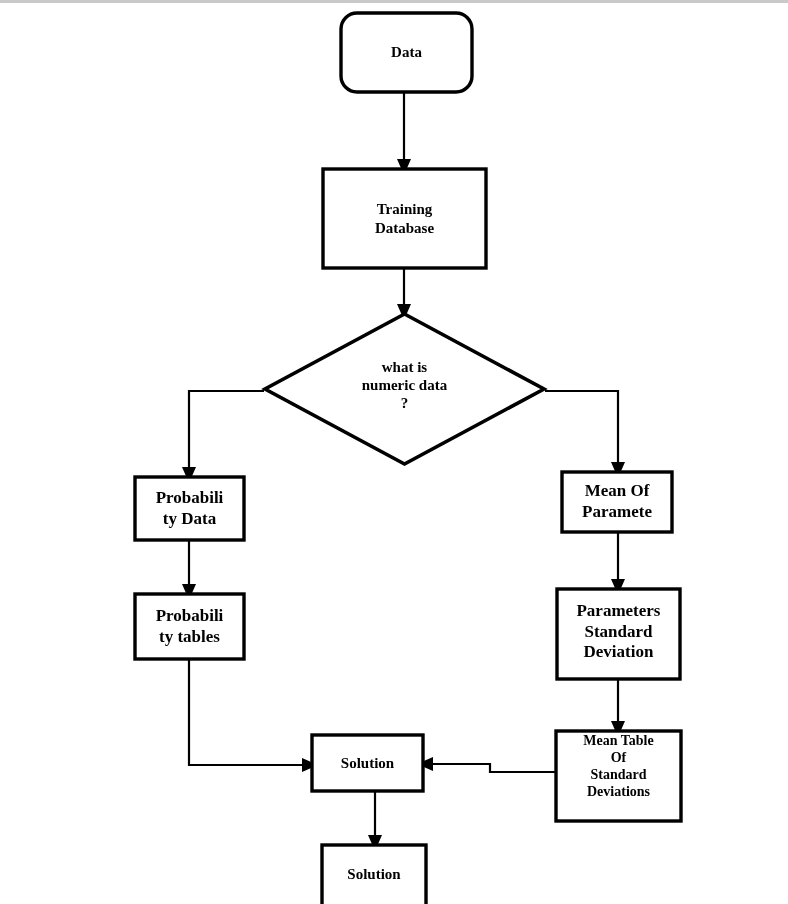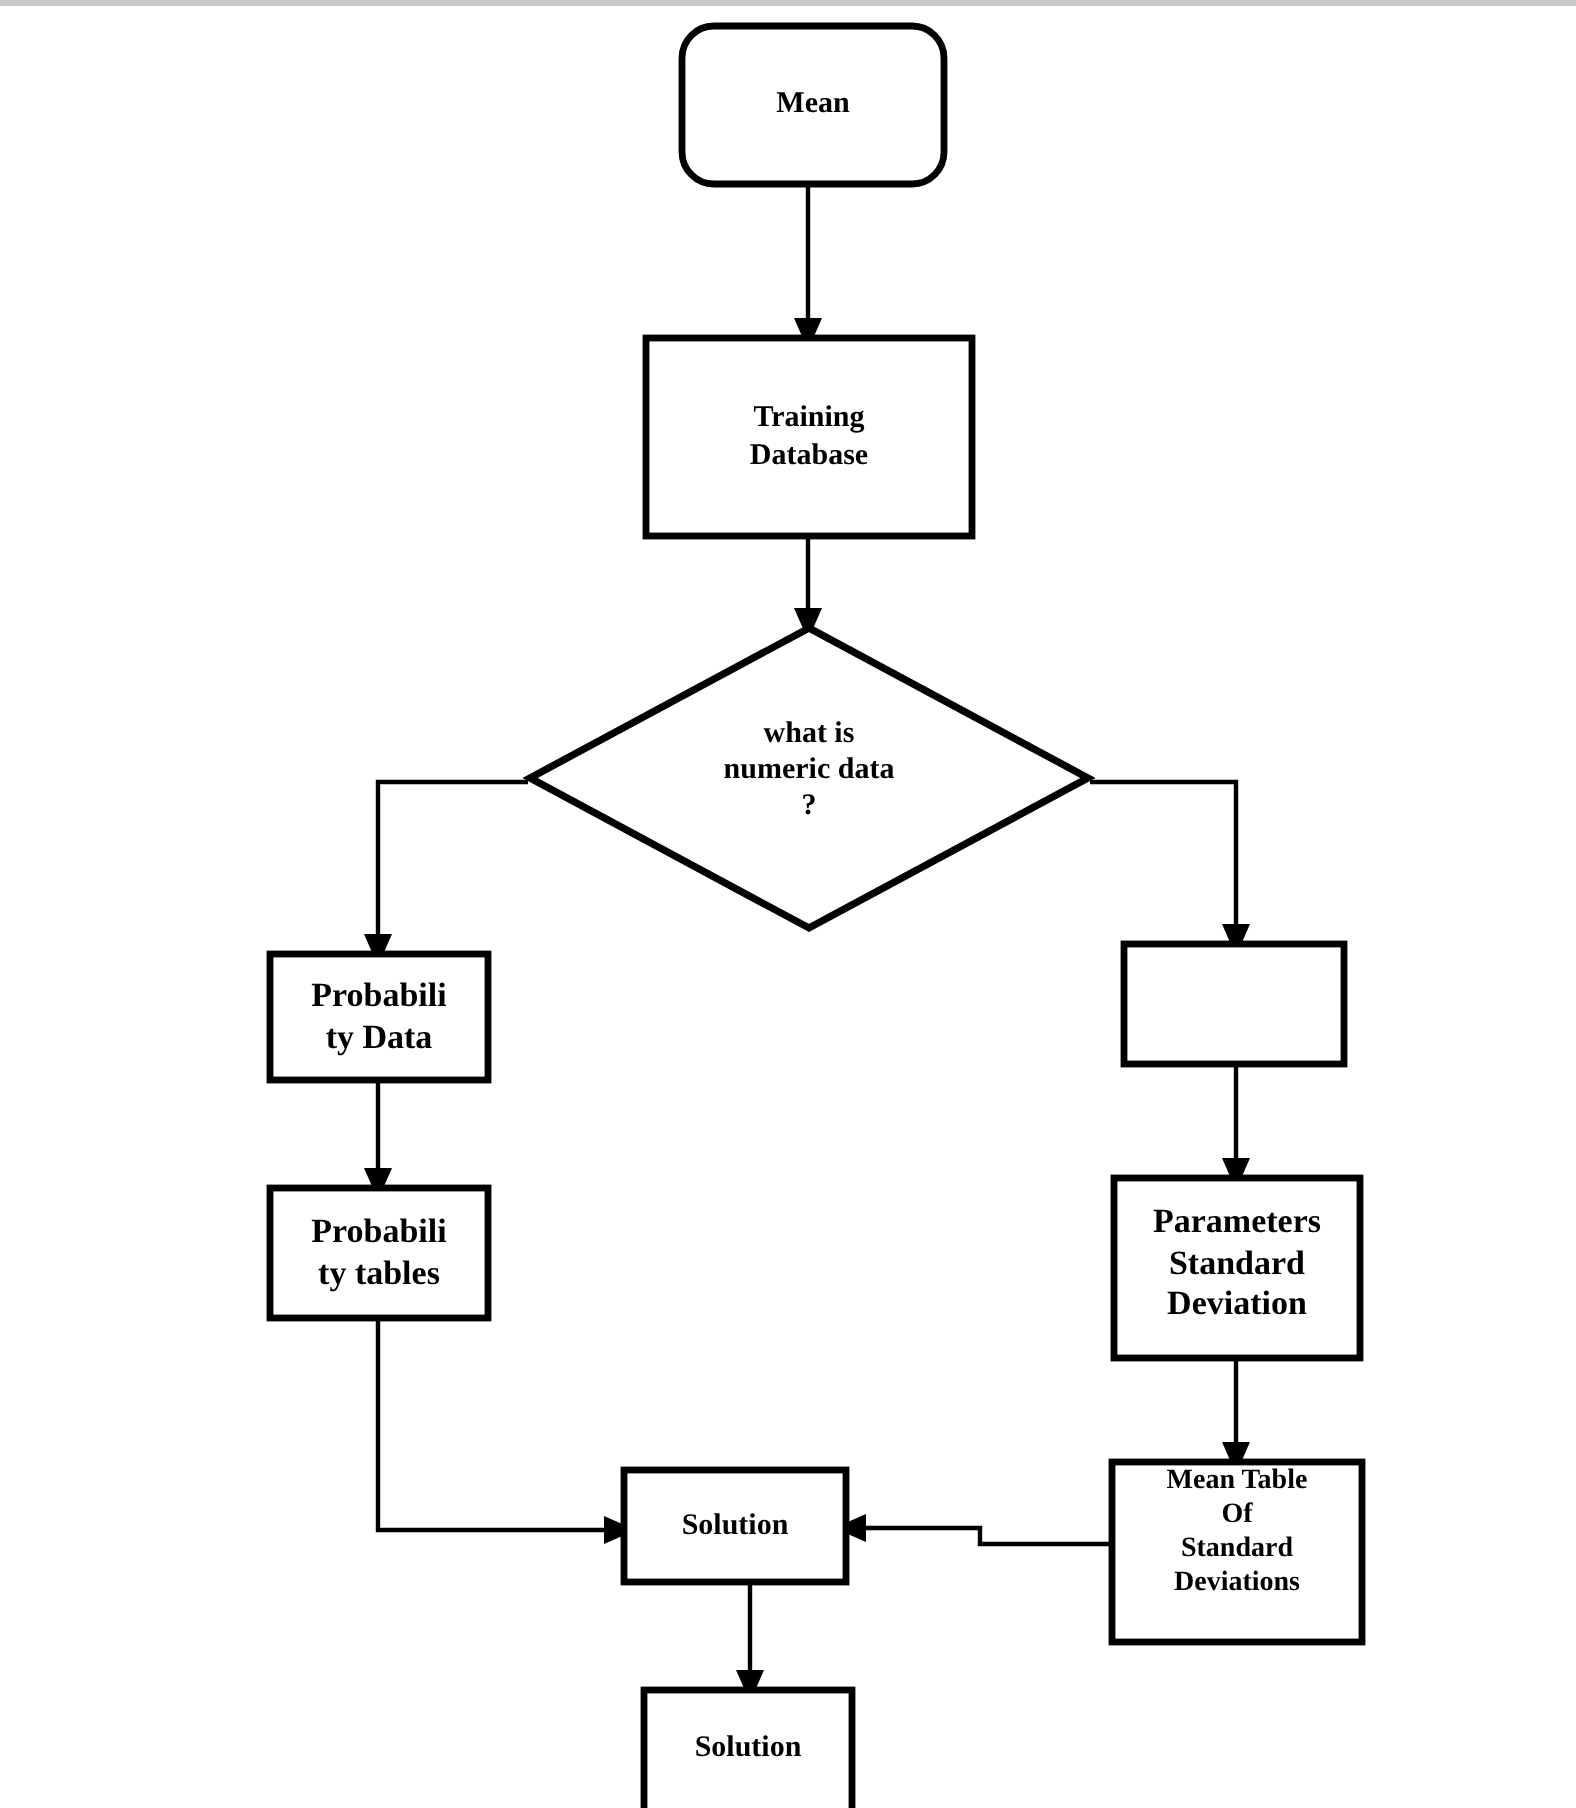--- a/index.html
+++ b/index.html
@@ -100,35 +100,37 @@
       <rect x="557" y="589" width="123" height="90" fill="#ffffff" stroke="#000000" stroke-width="3.4"></rect>
 
       <rect x="556" y="731" width="125" height="90" fill="#ffffff" stroke="#000000" stroke-width="3.4"></rect>
 
       <rect x="312" y="735" width="111" height="56" fill="#ffffff" stroke="#000000" stroke-width="3.4"></rect>
 
       <rect x="322" y="845" width="104" height="62" fill="#ffffff" stroke="#000000" stroke-width="3.4"></rect>
     </g>
   </svg>
 
-  <div class="node-label lbl-15" style="left:340px; top:12px; width:133px; height:81px;">Mean</div>
+  <div class="node-label lbl-15" style="left:340px; top:12px; width:133px; height:81px;">Data</div>
 
   <div class="node-label lbl-15" style="left:322px; top:168px; width:165px; height:101px;">Training
 Database</div>
 
   <div class="node-label lbl-15" style="left:264px; top:309px; width:281px; height:152px;">what is
 numeric data
 ?</div>
 
   <div class="node-label lbl-14" style="left:134px; top:476px; width:111px; height:65px;">Probabili
 ty Data</div>
 
   <div class="node-label lbl-14" style="left:134px; top:593px; width:111px; height:67px;">Probabili
 ty tables</div>
 
+  <div class="node-label lbl-14" style="left:561px; top:471px; width:112px; height:62px;">Mean Of
+Paramete</div>
 
   <div class="node-label lbl-14" style="left:556px; top:588px; width:125px; height:88px;">Parameters
 Standard
 Deviation</div>
 
   <div class="node-label lbl-13" style="left:555px; top:730px; width:127px; height:72px;">Mean Table
 Of
 Standard
 Deviations</div>
 

